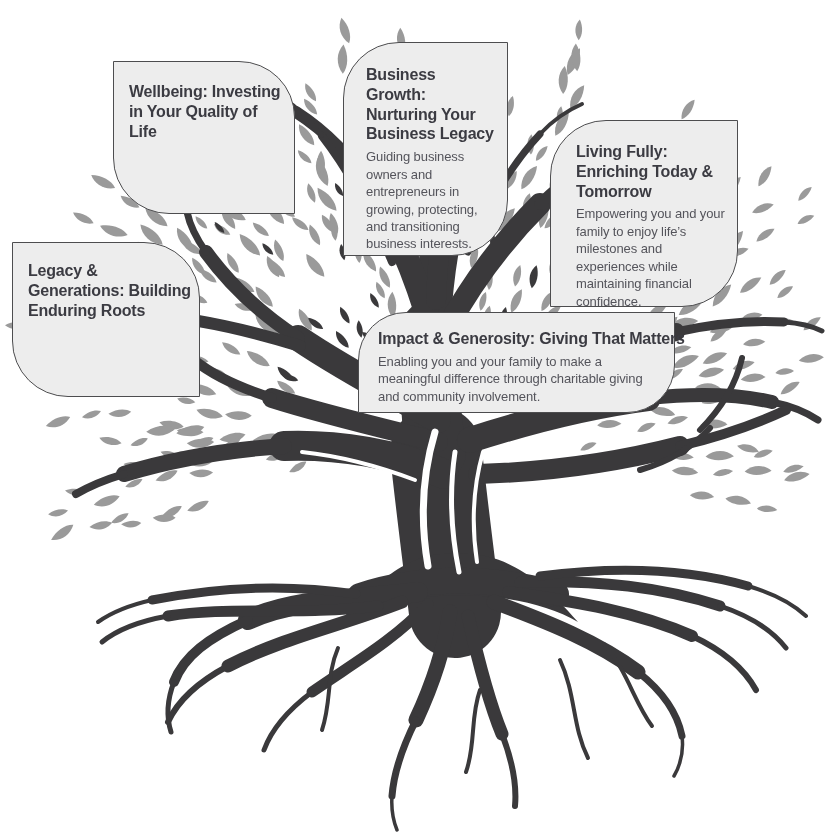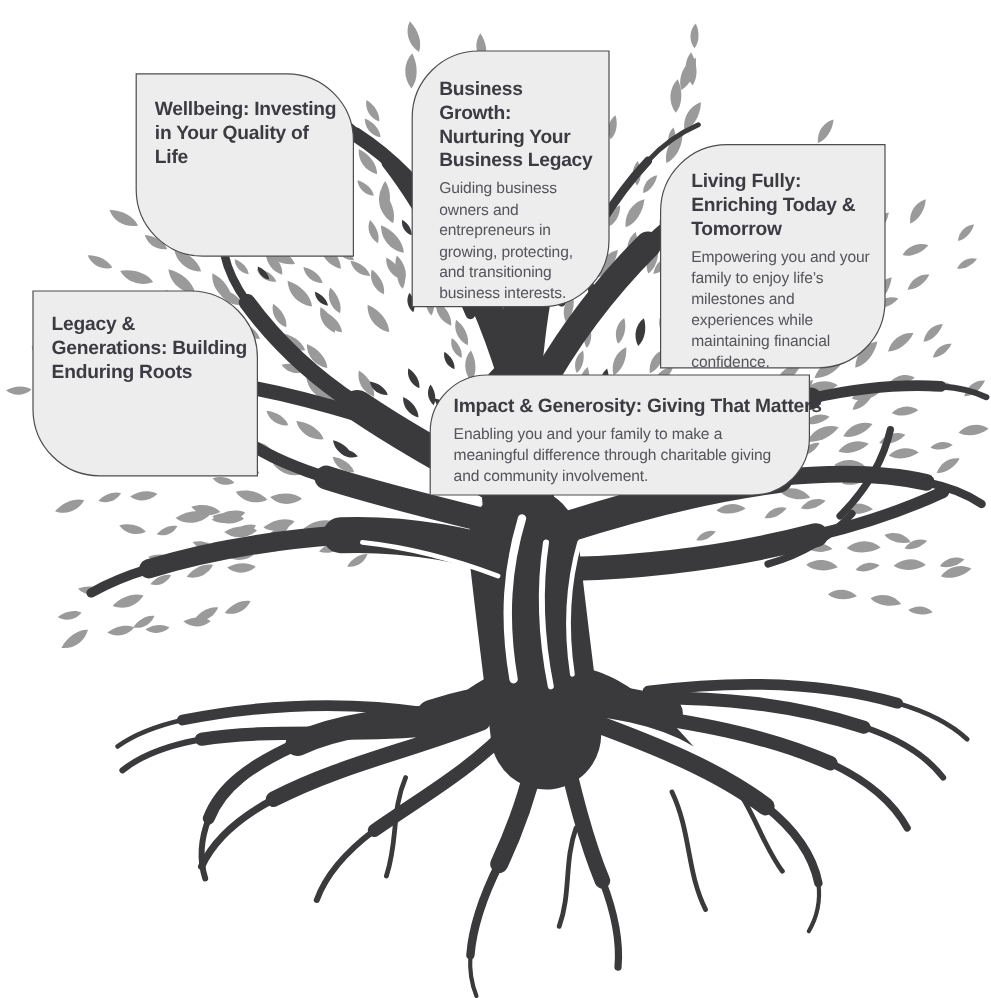--- a/index.html
+++ b/index.html
@@ -26,21 +26,21 @@
     color:var(--title);letter-spacing:-0.2px;
   }
   .card p{
     margin:0;font-size:13px;line-height:1.34;color:var(--body);letter-spacing:-0.1px;
   }
   .nowrap{white-space:nowrap;}
   
   #card-wellbeing{left:113px;top:61px;width:182px;height:153px;border-radius:0 56px 0 56px;padding:20px 10px 0 15px;}
   #card-business{left:343px;top:42px;width:165px;height:214px;border-radius:56px 0 56px 0;padding:22px 10px 0 22px;}
   #card-living{left:550px;top:81px;width:188px;height:187px;border-radius:56px 0 56px 0;padding:21px 8px 0 25px;margin-top:39px;}
-  #card-legacy{left:27px;top:242px;width:188px;height:155px;border-radius:0 56px 0 56px;padding:18px 8px 0 15px;}
+  #card-legacy{left:12px;top:242px;width:188px;height:155px;border-radius:0 56px 0 56px;padding:18px 8px 0 15px;}
   #card-impact{left:358px;top:312px;width:317px;height:101px;border-radius:48px 0 48px 0;padding:16px 12px 0 19px;}
 </style>
 </head>
 <body>
 
 <svg id="tree" viewBox="0 0 826 832" aria-hidden="true">
   <defs>
     <path id="leaf" d="M0,0 C7,-6.5 17,-7 24,-1.5 C16,3.5 6,4 0,0 Z"></path>
   </defs>
   <g id="g-leaves">

